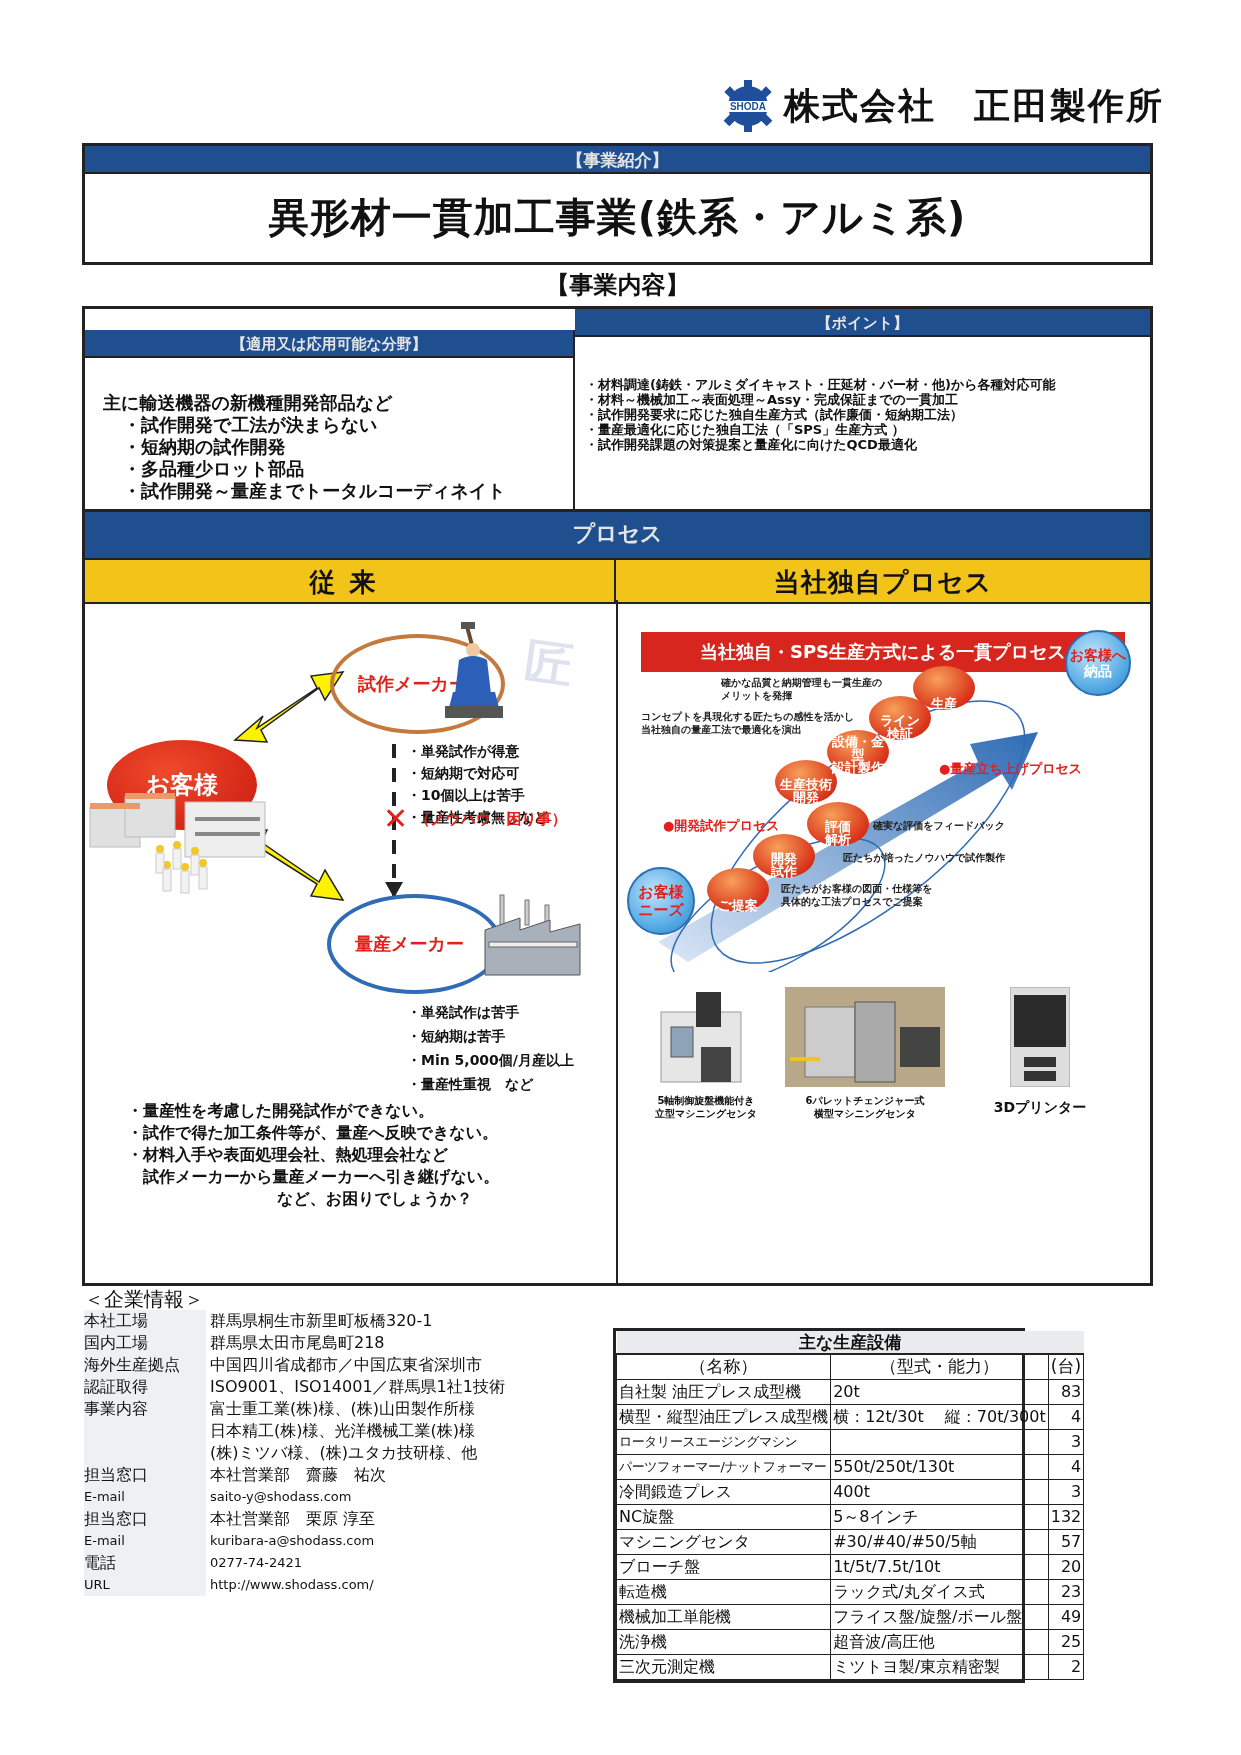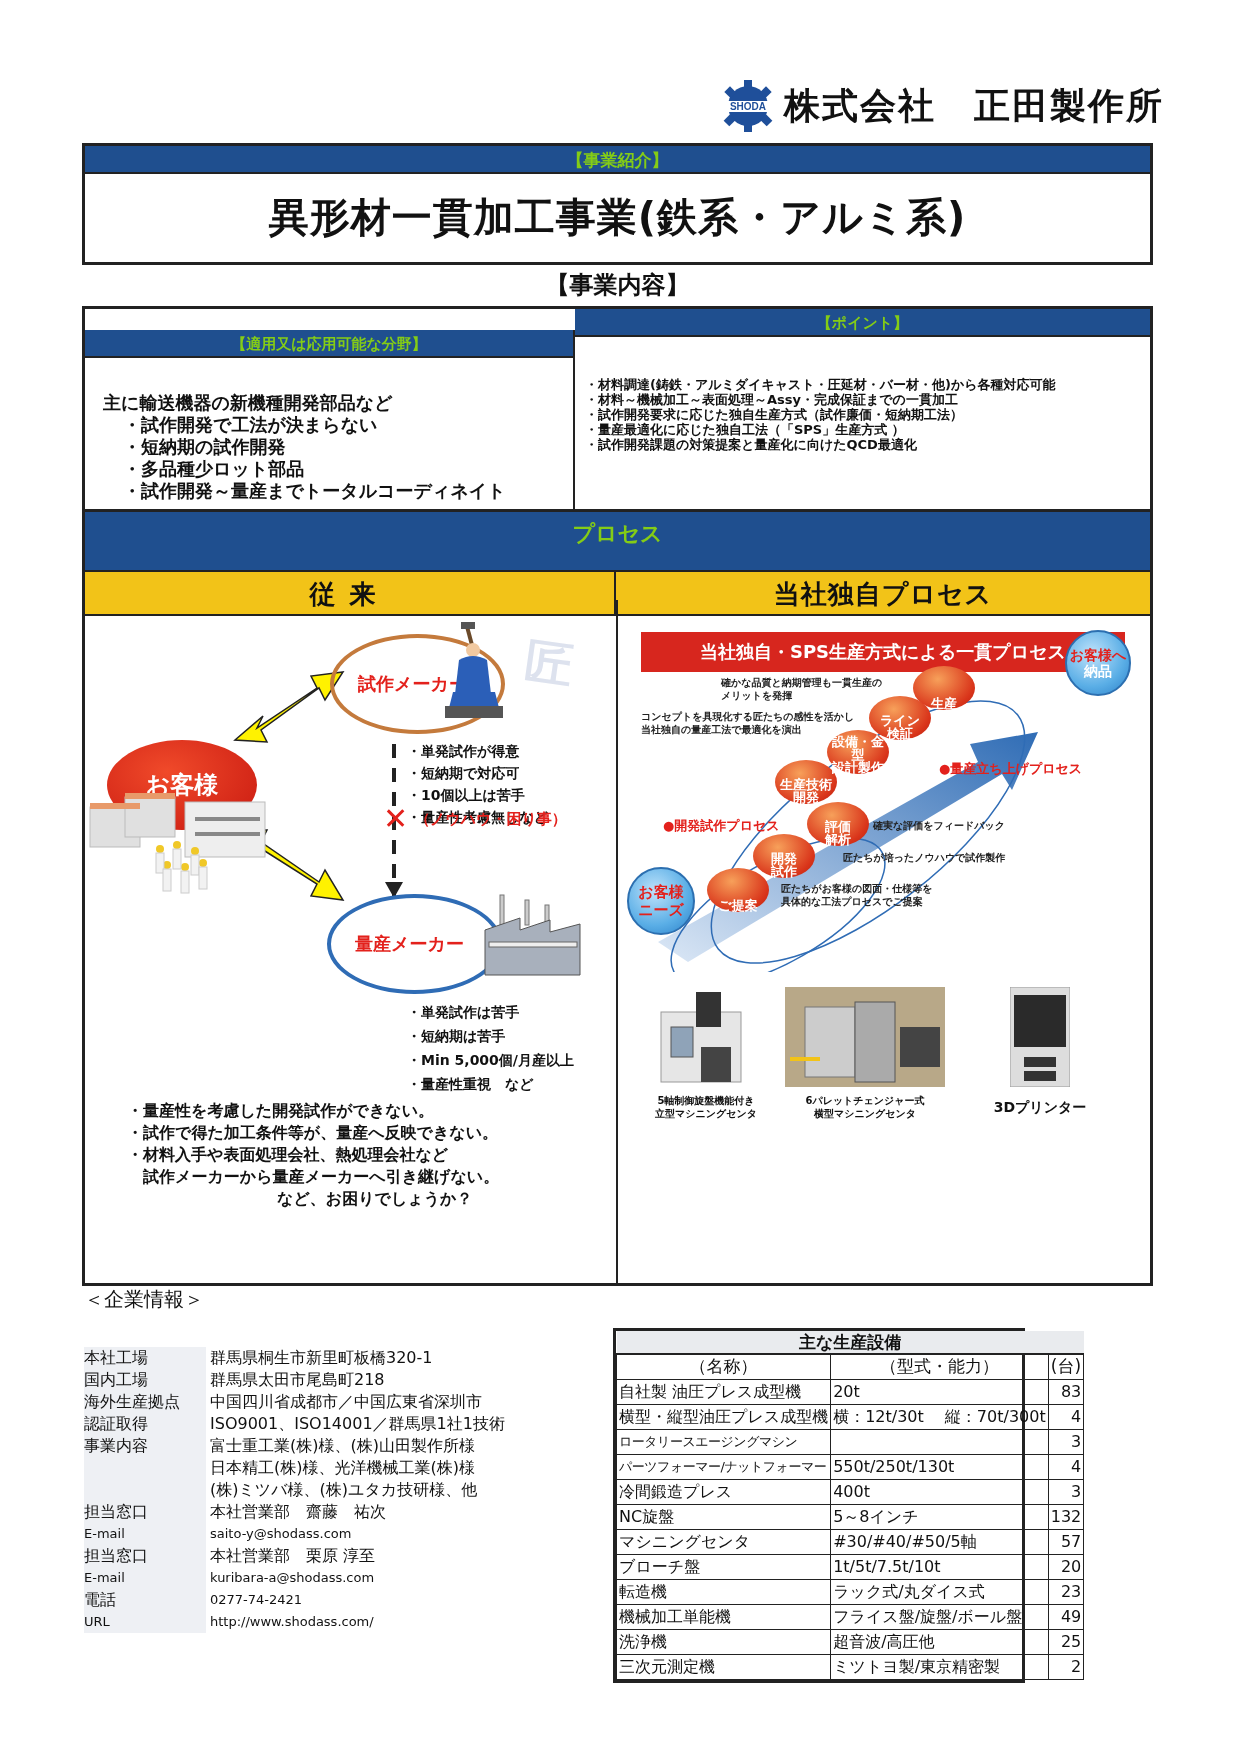--- a/index.html
+++ b/index.html
@@ -10,41 +10,41 @@
   }
   .abs { position: absolute; }
 
   
   #logo { left: 718px; top: 78px; height: 56px; display: flex; align-items: center; gap: 6px; justify-content: center; }
   #logo .gear { width: 60px; height: 56px; }
   #logo .company { font-size: 36px; font-weight: bold; letter-spacing: 2px; color: #111; }
 
   
   #intro-box { left: 82px; top: 143px; width: 1071px; height: 122px; border: 3px solid #222; }
-  .blue-bar { background: #1f4f8f; color: #84cc16; font-weight: bold; text-align: center; }
+  .blue-bar { background: #1f4f8f; color: #e5e5e5; font-weight: bold; text-align: center; }
   #intro-box .blue-bar { height: 28px; line-height: 28px; font-size: 17px; border-bottom: 2px solid #222; }
   #intro-box .main-title { text-align: center; font-size: 40px; font-weight: bold; line-height: 86px; letter-spacing: 1px; }
 
   #content-heading { left: 82px; top: 268px; width: 1071px; text-align: center; font-size: 24px; font-weight: bold; line-height: 34px; }
 
   
   #content-box { left: 82px; top: 306px; width: 1071px; height: 206px; border: 3px solid #222; display: flex; }
   #content-box .col { position: relative; height: 100%; }
   #content-box .col-left { width: 490px; border-right: 2px solid #222; margin-top: 21px; }
   #content-box .col-right { flex: 1; }
   #content-box .blue-bar { height: 28px; line-height: 28px; font-size: 15px; border-bottom: 2px solid #222; }
   .left-list { padding: 34px 0 0 18px; font-size: 18px; font-weight: bold; line-height: 22px; }
   .left-list .sub { padding-left: 20px; }
   .right-list { padding: 40px 0 0 10px; font-size: 13px; font-weight: bold; line-height: 15px; }
   .right-list li { list-style: none; }
   .right-list li::before { content: "・"; }
 
   
   #process-box { left: 82px; top: 512px; width: 1071px; height: 774px; border: 3px solid #222; border-top: none; }
-  #process-box .process-bar { height: 60px; line-height: 44px; font-size: 22px; border-bottom: 2px solid #222; }
+  #process-box .process-bar { height: 48px; line-height: 44px; font-size: 22px; border-bottom: 2px solid #222; }
   .yellow-row { display: flex; height: 44px; border-bottom: 2px solid #222; }
   .yellow-row div { background: #f2c318; font-weight: bold; font-size: 26px; text-align: center; line-height: 44px; color: #111; }
   .yellow-row .y-left { width: 531px; border-right: 2px solid #222; letter-spacing: 14px; }
   .yellow-row .y-right { flex: 1; letter-spacing: 1px; }
   #split-line { left: 531px; top: 88px; width: 2px; height: 684px; background: #222; }
 
   
   .oval { position: absolute; border-radius: 50%; }
   #proto-oval { left: 245px; top: 122px; width: 175px; height: 100px; border: 4px solid #c47a3c; }
   #proto-oval span, #mass-oval span { position: absolute; left: 0; right: 10px; top: 50%; transform: translateY(-50%); text-align: center; font-weight: bold; font-size: 18px; color: #e3211c; }
@@ -70,21 +70,21 @@
   .step { position: absolute; width: 62px; height: 44px; border-radius: 50%; background: radial-gradient(ellipse at 40% 30%, #f7a05a, #d9341a 70%, #b0200e); color: #fff; font-size: 13px; font-weight: bold; display: flex; align-items: flex-end; justify-content: center; text-align: center; line-height: 13px; }
   .bubble { position: absolute; border-radius: 50%; background: radial-gradient(circle at 40% 35%, #bfe3fb, #5aaee6 60%, #2a7fc8); border: 2px solid #2c6fb0; display: flex; align-items: center; justify-content: center; text-align: center; color: #e3211c; font-weight: bold; }
   .note { position: absolute; font-size: 10px; font-weight: bold; line-height: 13px; color: #222; }
   .red-label { position: absolute; font-size: 13px; font-weight: bold; color: #e3211c; }
   .machine { position: absolute; text-align: center; font-size: 10px; font-weight: bold; line-height: 13px; }
   .machine .pic { margin: 0 auto 4px; }
 
   
   #company-info { left: 84px; top: 1288px; width: 470px; }
   #company-info .heading { font-size: 20px; line-height: 22px; }
-  #company-info table { border-collapse: collapse; font-size: 16px; margin-top: 37px; }
+  #company-info table { border-collapse: collapse; font-size: 16px; }
   #company-info td { line-height: 22px; vertical-align: top; padding: 0; }
   #company-info td.label { width: 122px; background: #eef0f4; }
   #company-info td.value { padding-left: 4px; }
   #company-info td.small { font-size: 13px; }
 
   
   #equipment { left: 613px; top: 1328px; width: 412px; border: 3px solid #222; }
   #equipment table { width: 100%; border-collapse: collapse; font-size: 16px; }
   #equipment th.caption { background: #e9ebee; font-size: 17px; font-weight: bold; height: 22px; line-height: 22px; border-bottom: 2px solid #222; }
   #equipment td, #equipment th.col { border: 1.5px solid #222; line-height: 23px; height: 25px; padding: 0 2px; font-weight: normal; white-space: nowrap; }

